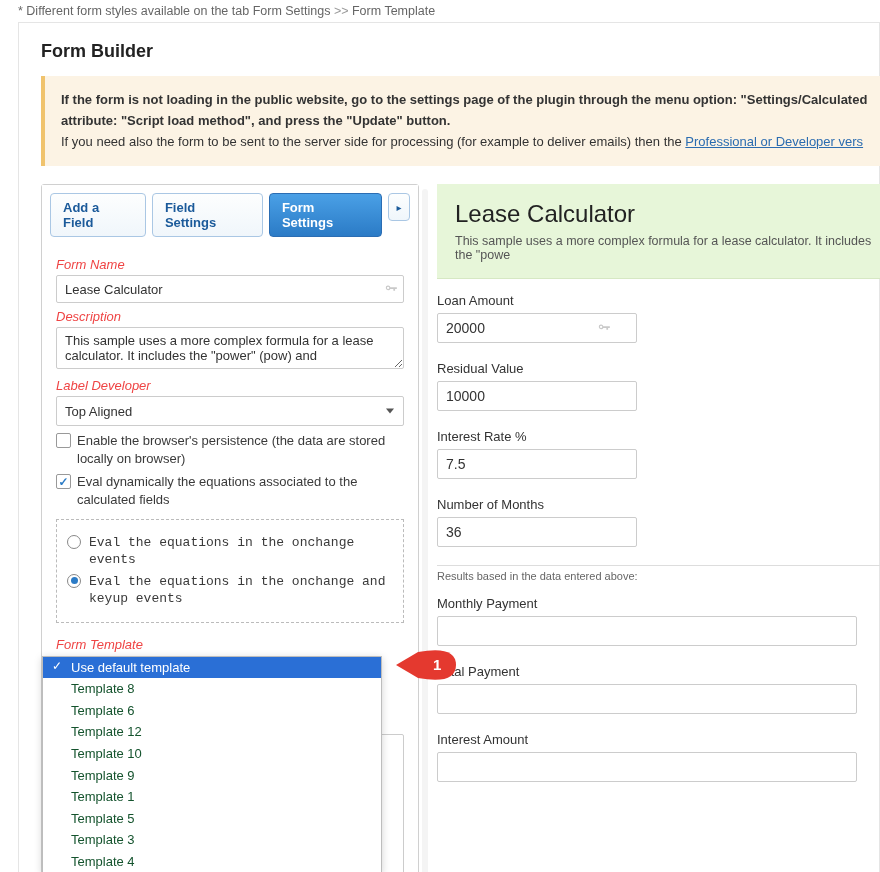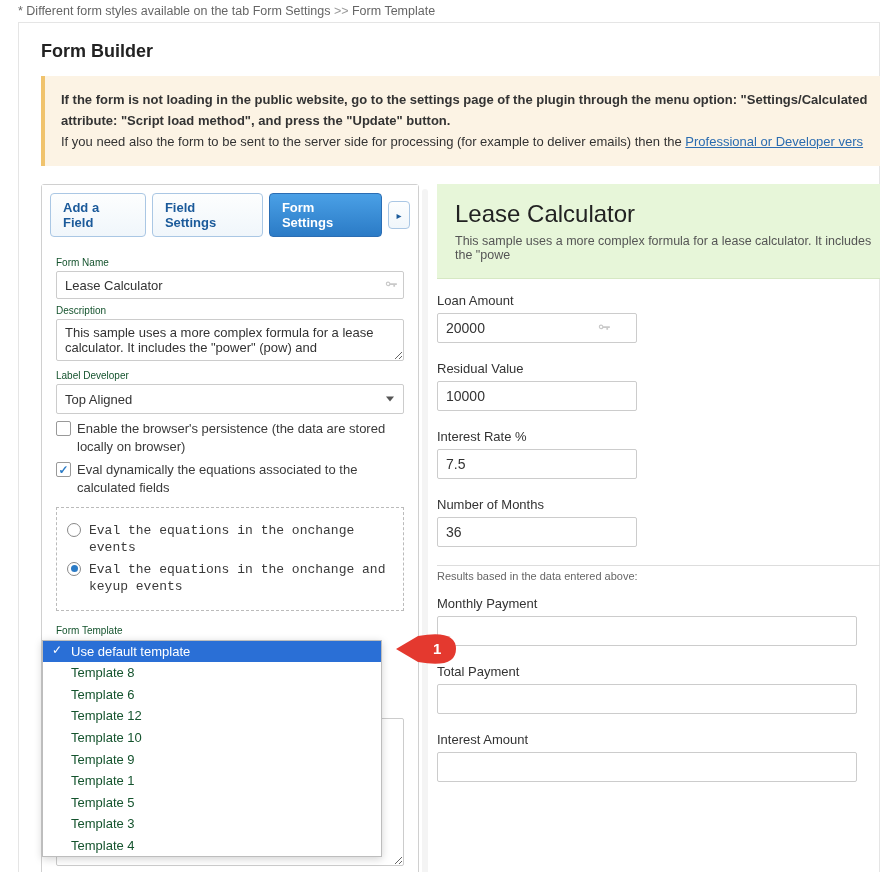--- a/index.html
+++ b/index.html
@@ -61,21 +61,20 @@
     bottom: 4px;
     width: 6px;
     background: #f4f4f4;
     border-radius: 3px;
   }
   .tabs {
     display: flex;
     padding: 8px 8px 0 8px;
     gap: 6px;
     background: #fff;
-    align-items: center;
   }
   .tab {
     border: 1px solid #aac7e4;
     border-radius: 4px;
     padding: 6px 12px;
     font-size: 13px;
     font-weight: 600;
     color: #1b5a9a;
     background: linear-gradient(#fdfefe, #f0f6fb);
     cursor: pointer;
@@ -95,23 +94,24 @@
     align-items: center;
     justify-content: center;
     font-size: 10px;
     color: #1b5a9a;
     cursor: pointer;
   }
   .panel {
     padding: 14px 14px 14px 14px;
   }
   .field-label {
-    font-size: 10px;
-    color: #14532d;
+    font-size: 13px;
+    color: #ef4444;
     margin: 6px 0 3px 0;
+    font-style: italic;
   }
   .text-input, .textarea, .select {
     width: 100%;
     border: 1px solid #ccc;
     padding: 5px 8px;
     font-size: 13px;
     border-radius: 2px;
     background: #fff;
     color: #333;
     font-family: inherit;

